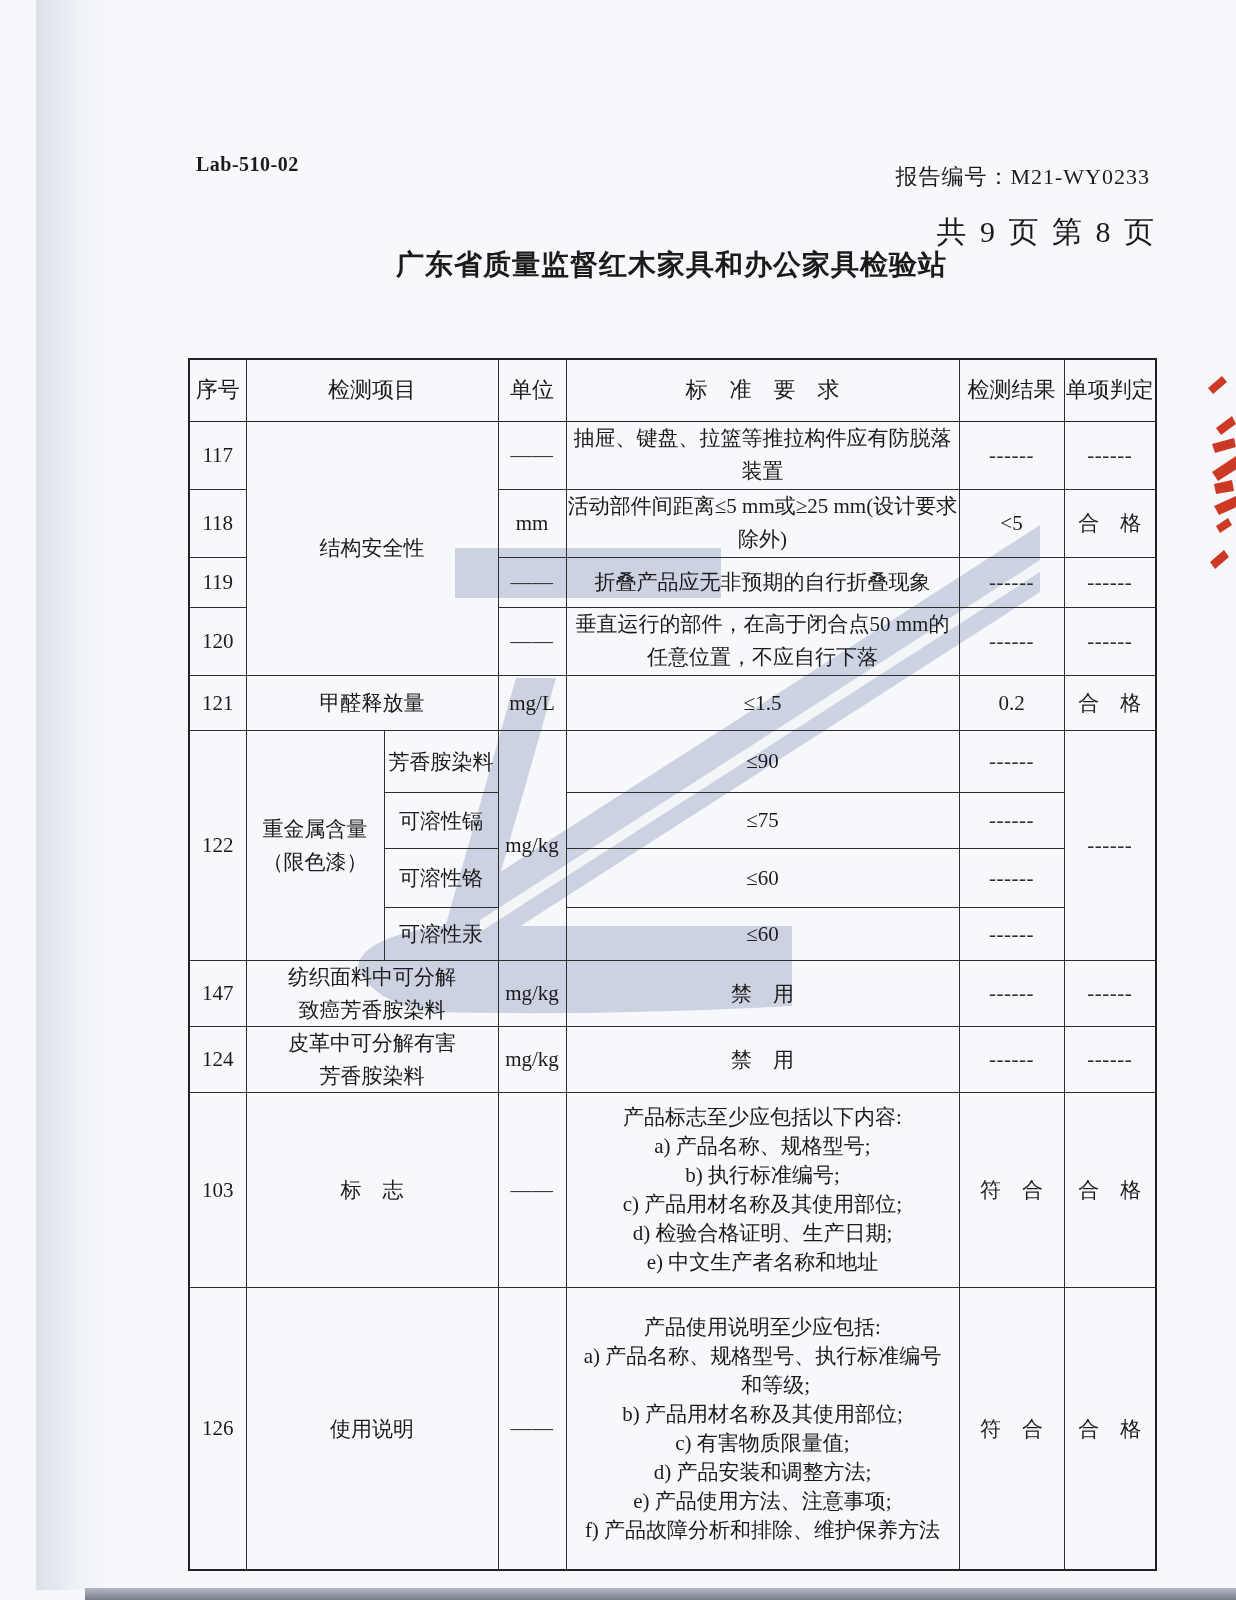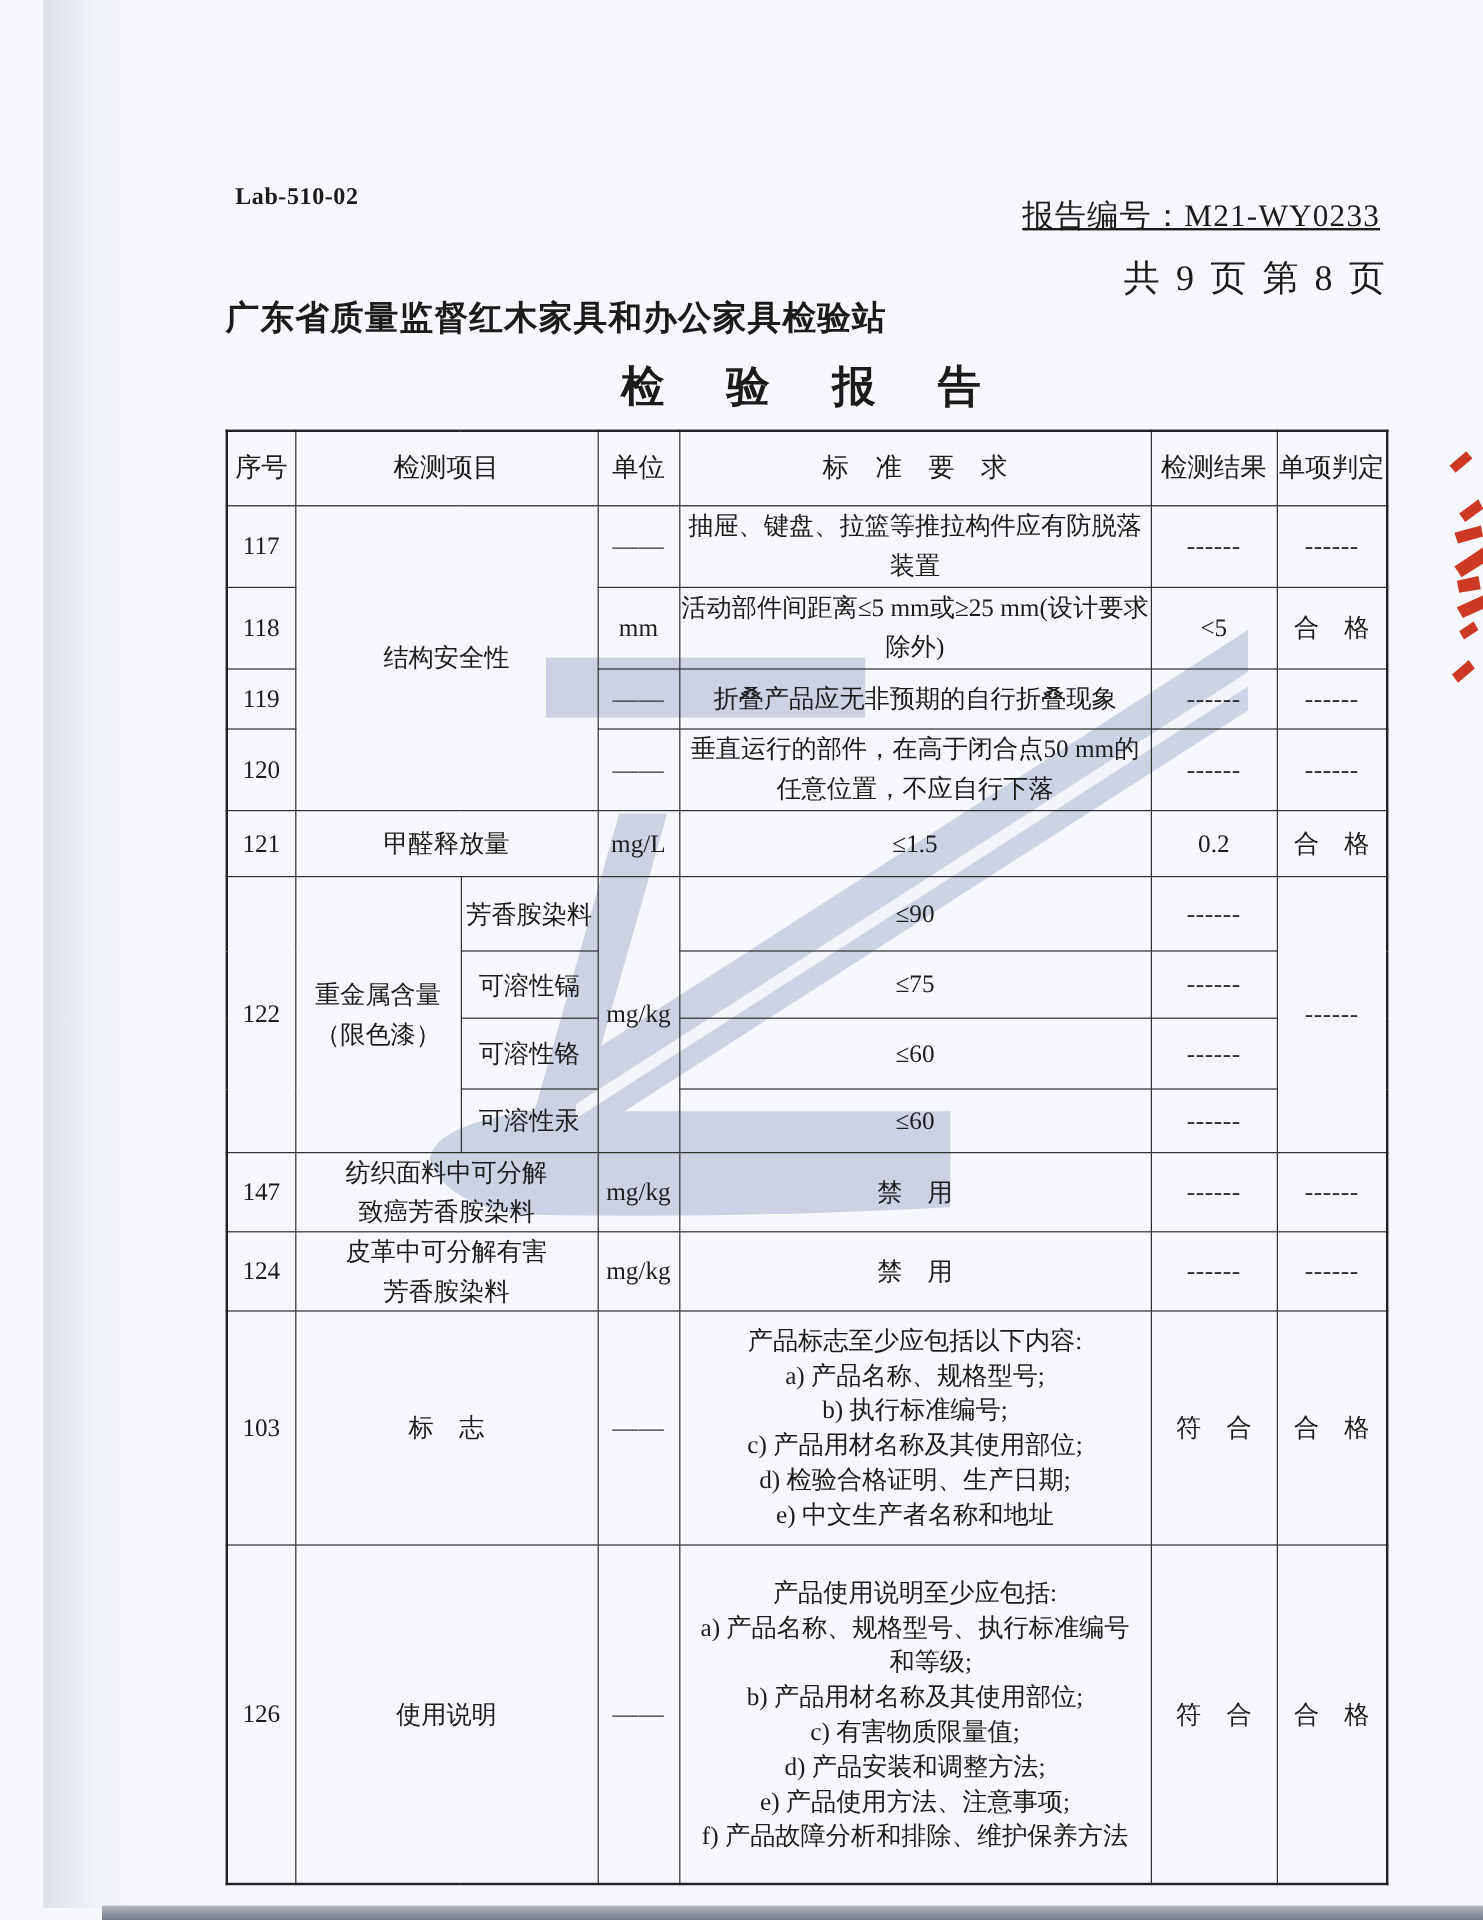--- a/index.html
+++ b/index.html
@@ -4,23 +4,23 @@
 <style>
   html,body{margin:0;padding:0;background:#fafbfc;}
   .scan{position:relative;width:1236px;height:1600px;background:#f7f8fb;overflow:hidden;
         font-family:"Liberation Serif","DejaVu Serif",serif;color:#1b1b1b;}
   .edge-left{position:absolute;left:36px;top:0;width:76px;height:1590px;
              background:linear-gradient(to right,#dce1e8,#eef1f6 55%,#f7f8fb);}
   .edge-bottom{position:absolute;left:85px;top:1588px;width:1151px;height:12px;
                background:linear-gradient(#b3b8c0,#787e88);}
   .watermark{position:absolute;left:0;top:0;pointer-events:none;}
   .form-code{position:absolute;left:196px;top:153px;font-size:20px;font-weight:700;letter-spacing:.5px;}
-  .report-no{position:absolute;right:86px;top:162px;font-size:26px;letter-spacing:1px;text-decoration:underline;}
+  .report-no{position:absolute;right:86px;top:162px;font-size:22px;letter-spacing:1px;}
   .page-info{position:absolute;right:79px;top:212px;font-size:30px;letter-spacing:3px;}
-  .station{position:absolute;left:188px;top:246px;width:967px;
+  .station{position:absolute;left:188px;top:246px;width:967px;text-align:center;
            font-size:28px;font-weight:700;letter-spacing:1px;font-family:"Liberation Sans","DejaVu Sans",sans-serif;}
   .title{position:absolute;left:188px;top:298px;width:967px;text-align:center;
          font-size:36px;font-weight:700;letter-spacing:8px;font-family:"Liberation Sans","DejaVu Sans",sans-serif;}
   table.report{position:absolute;left:188px;top:358px;width:967px;border-collapse:collapse;
                table-layout:fixed;border:2.5px solid #222;background:transparent;position:absolute;}
   table.report th,table.report td{border:1.5px solid #2e2e2e;text-align:center;vertical-align:middle;
                font-weight:400;font-size:21px;padding:0;overflow:hidden;}
   table.report th{font-size:22px;}
   tr.head th{border-bottom:1.8px solid #222;}
   td.std-left{text-align:left;padding:4px 12px;line-height:1.6;font-family:Liberation Serif, serif;}
@@ -46,21 +46,20 @@
       <polygon points="516,678 556,678 478,952 438,952"></polygon>
       <path d="M440,926 L792,926 L792,1006 Q600,1016 430,1012 Q368,1000 358,966 Q362,938 440,926 Z"></path>
     </g>
     <polygon points="1040,560 1040,572 480,932 480,920" fill="#f7f8fb" opacity="0.9"></polygon>
   </svg>
 
   <div class="form-code">Lab-510-02</div>
   <div class="report-no">报告编号：M21-WY0233</div>
   <div class="page-info">共 9 页 第 8 页</div>
   <div class="station">广东省质量监督红木家具和办公家具检验站</div>
-  <div class="title">检　验　报　告</div>
 
   <table class="report">
     <colgroup>
       <col style="width:57px">
         <col style="width:138px">
         <col style="width:114px">
       <col style="width:68px">
         <col style="width:393px">
         <col style="width:105px">
         <col style="width:92px">

